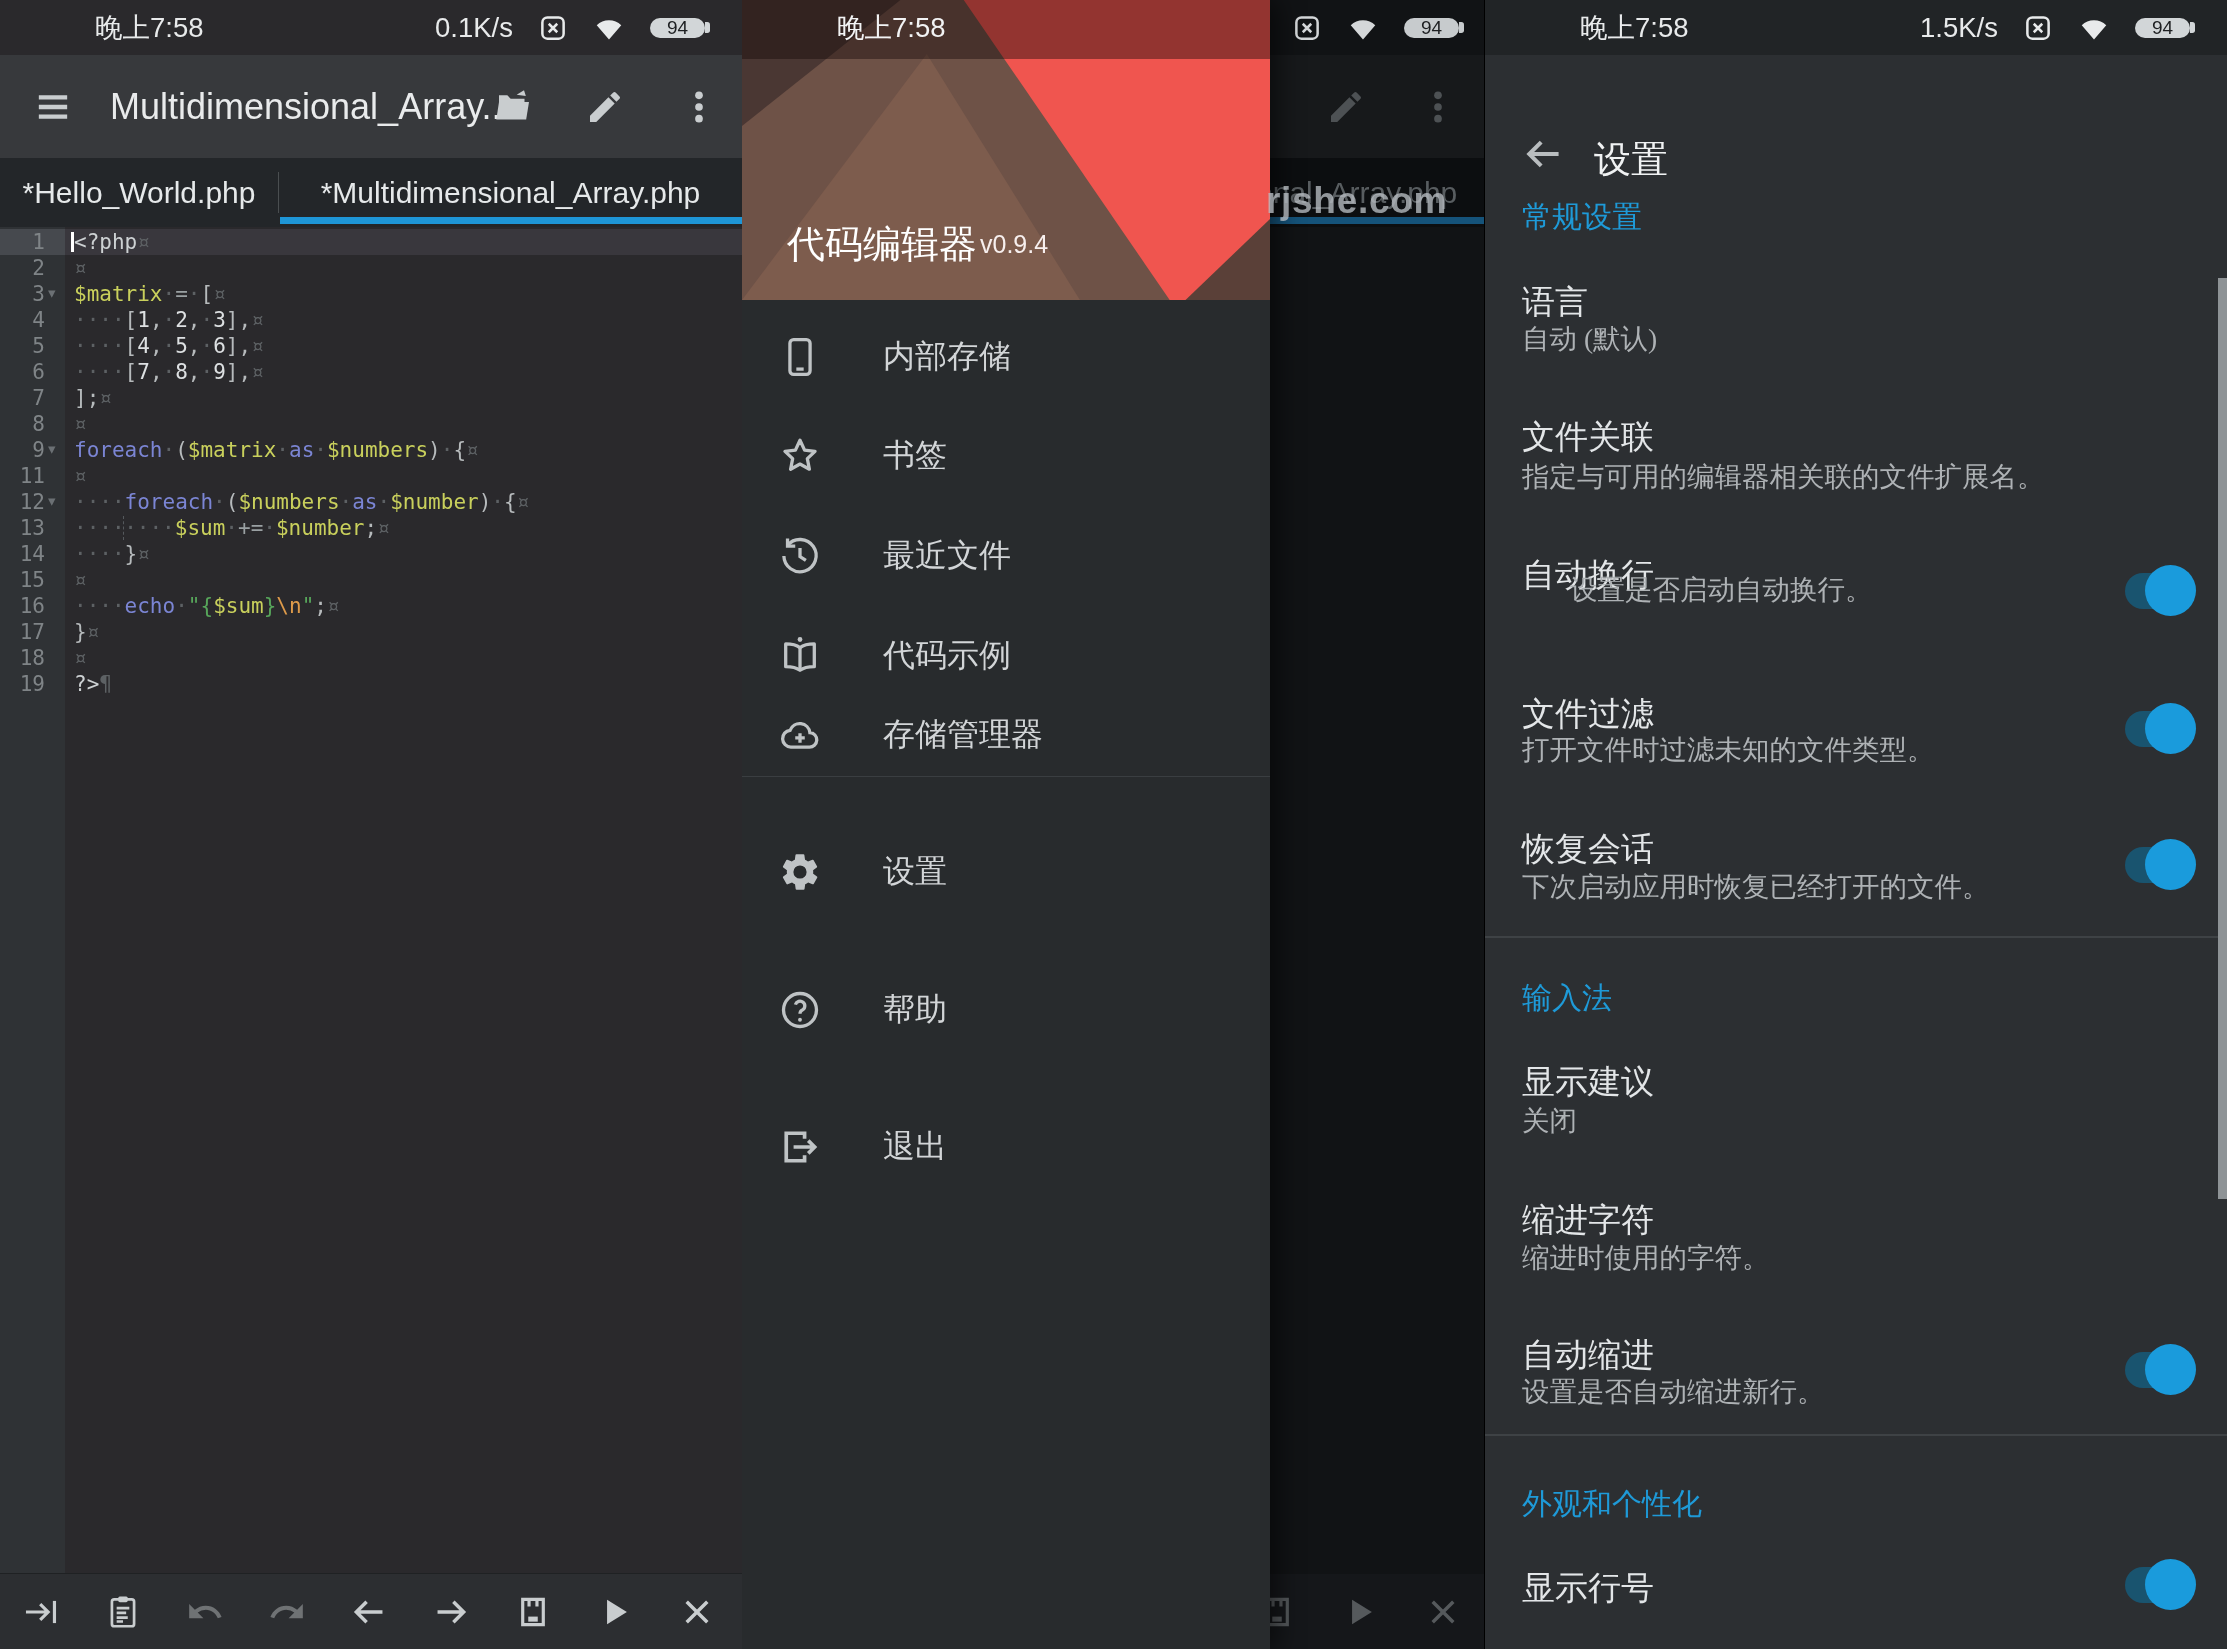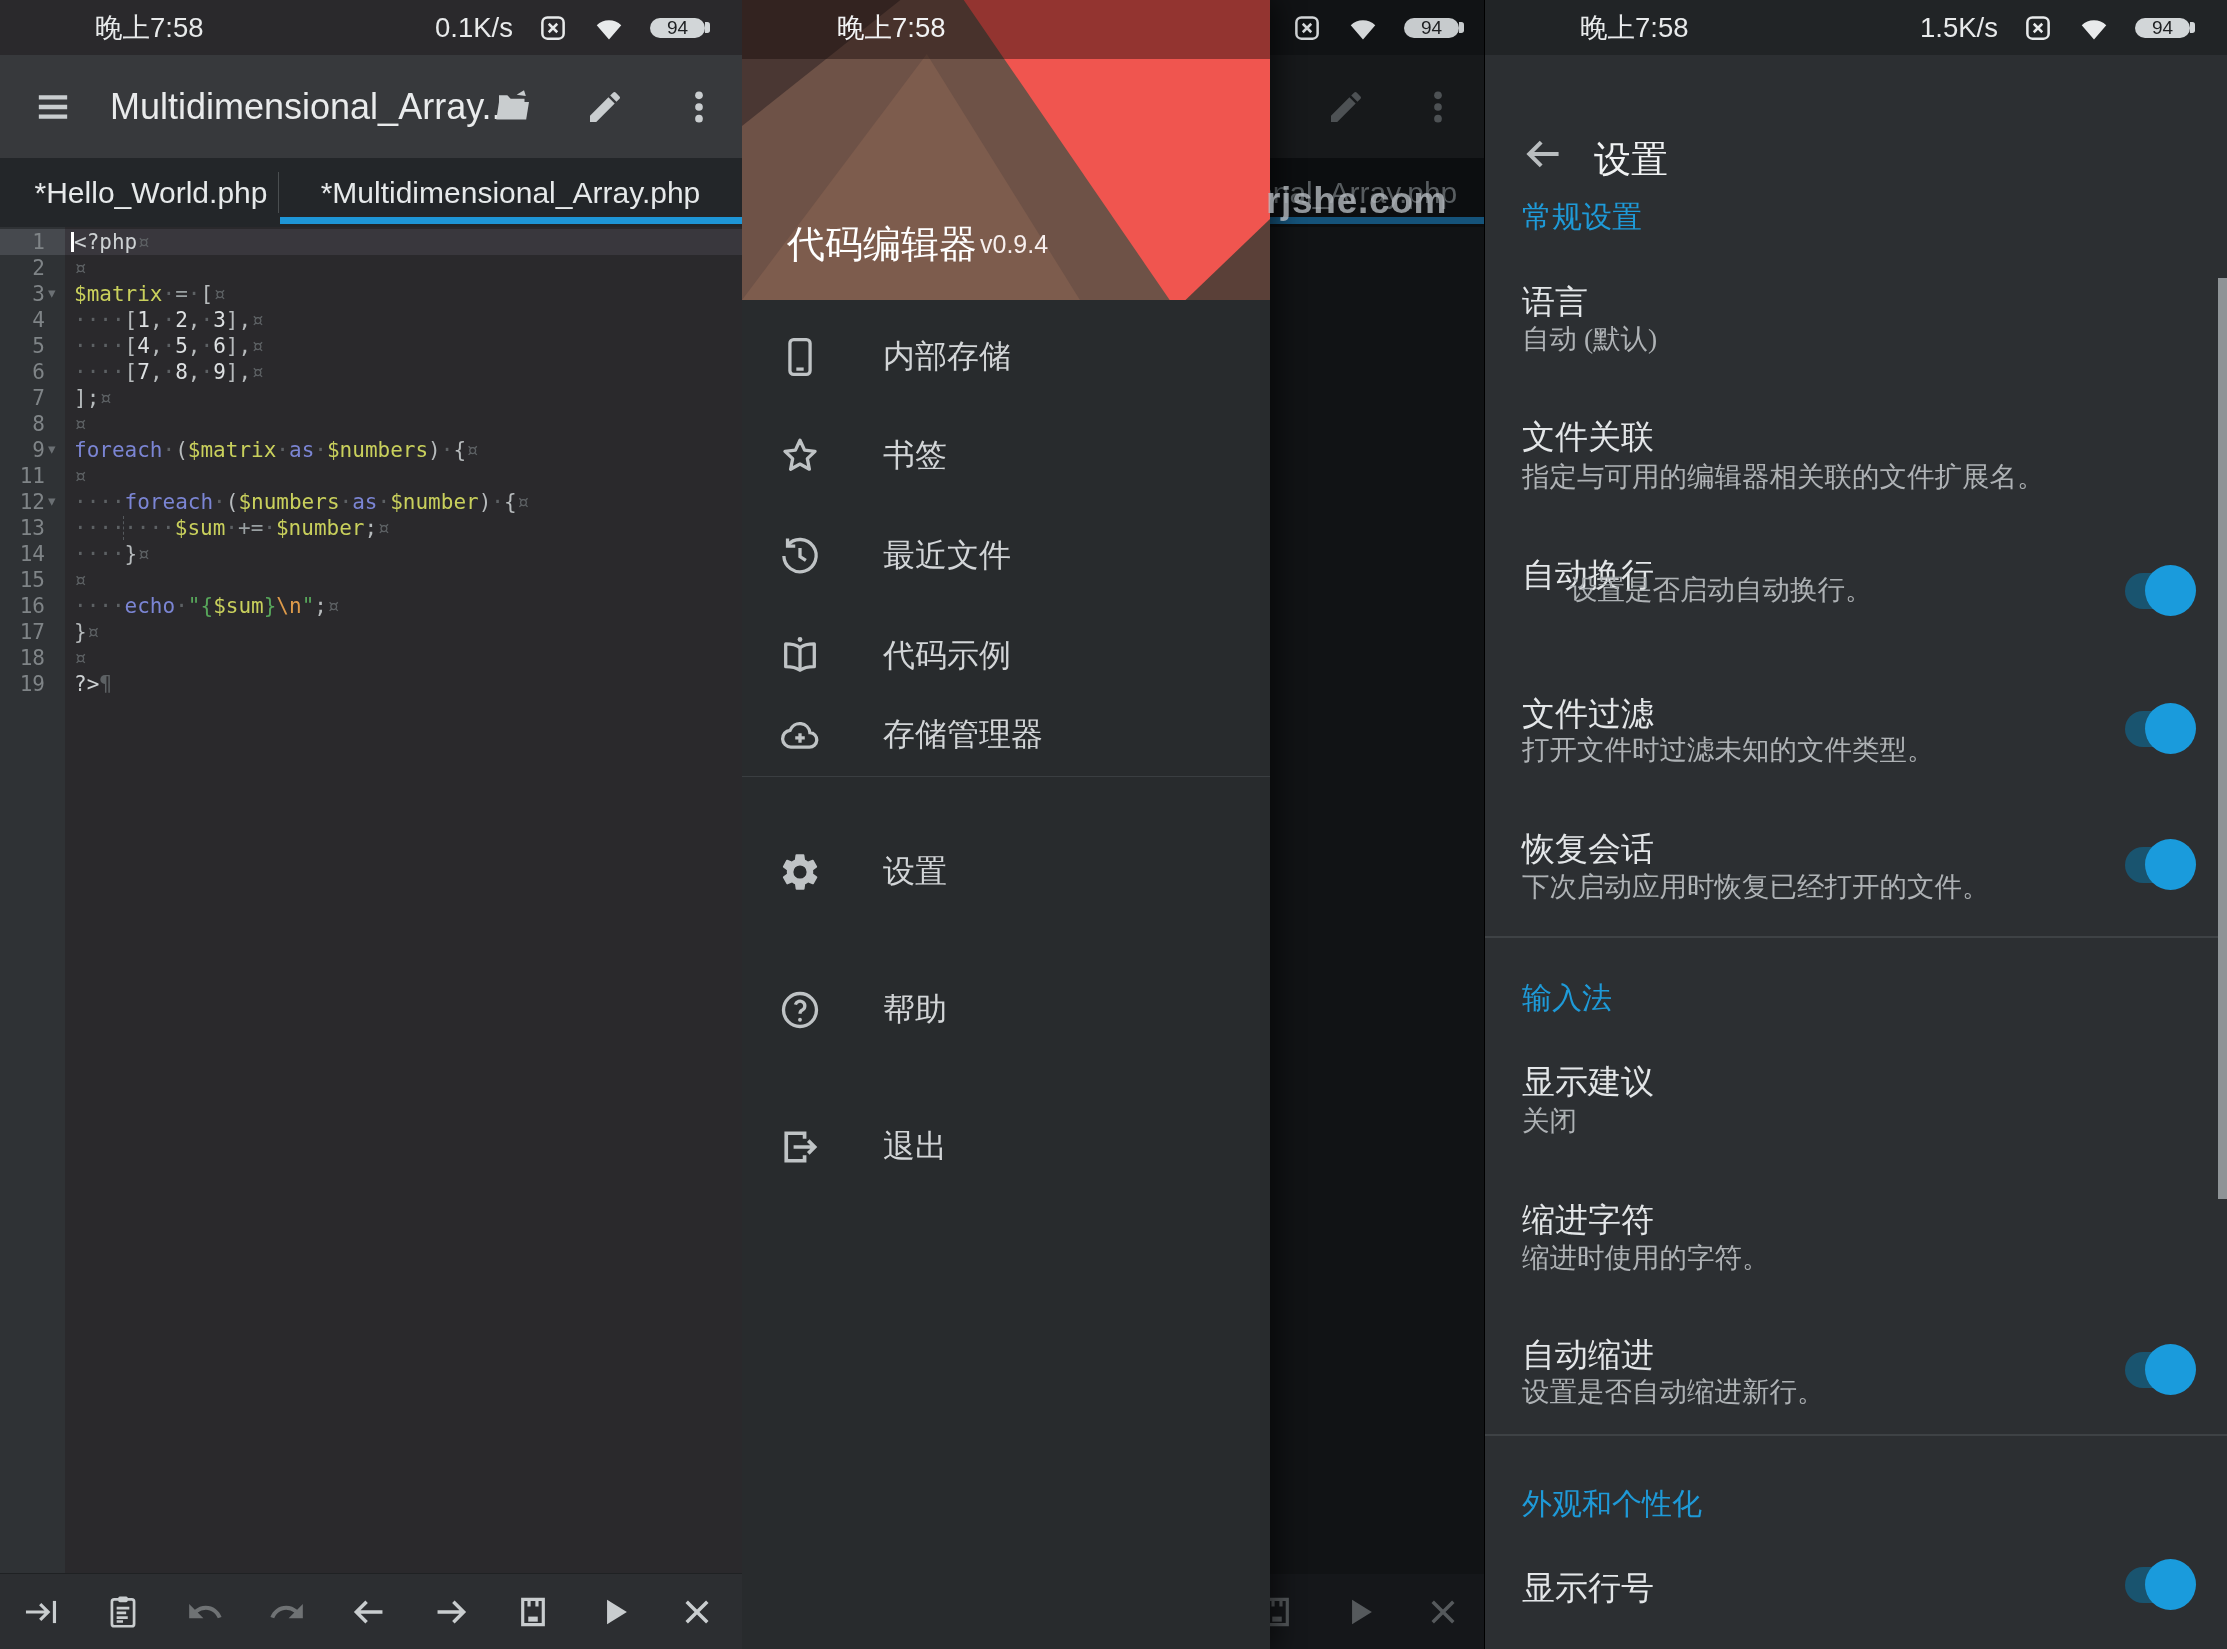--- a/index.html
+++ b/index.html
@@ -28,21 +28,21 @@
   .toolbar{position:absolute;left:0;top:55px;width:742px;height:103px;background:#37393c;
            display:flex;align-items:center;color:#c9cdcf;}
   .tb-menu{position:absolute;left:33px;}
   .tb-menu svg{width:40px;height:40px;}
   .tb-title{position:absolute;left:110px;font-size:36px;color:#e9ebec;white-space:nowrap;}
   .tb-ic{position:absolute;}
   .tb-ic svg{width:40px;height:40px;}
   .tabbar{position:absolute;left:0;top:158px;width:742px;height:69px;background:#232629;}
   .tab{position:absolute;top:0;height:69px;display:flex;align-items:center;justify-content:center;
        color:#e6e9ea;font-size:30px;white-space:nowrap;}
-  .tab1{left:12px;width:278px;}
+  .tab1{left:0;width:278px;}
   .tab2{left:279px;width:463px;}
   .tabsep{position:absolute;left:278px;top:13.7px;width:1.4px;height:41px;background:#4a4e50;}
   .tabline{position:absolute;left:280px;right:0;bottom:2.7px;height:6.9px;background:#1e96d7;}
 
   .editor{position:absolute;left:0;top:227px;width:742px;height:1347px;background:#2a292c;}
   .gutter-bg{position:absolute;left:0;top:0;width:65px;height:100%;background:#2f3235;}
   #code-lines{position:absolute;left:0;top:2.1px;width:100%;}
   .ln{position:relative;height:26px;font-family:"DejaVu Sans Mono",monospace;font-size:21px;line-height:26px;}
   .ln.cur .rowhl{position:absolute;left:0;right:0;top:0;bottom:0;background:#39373d;}
   .ln.cur .guthl{position:absolute;left:0;top:0;bottom:0;width:65px;background:#46494e;}

